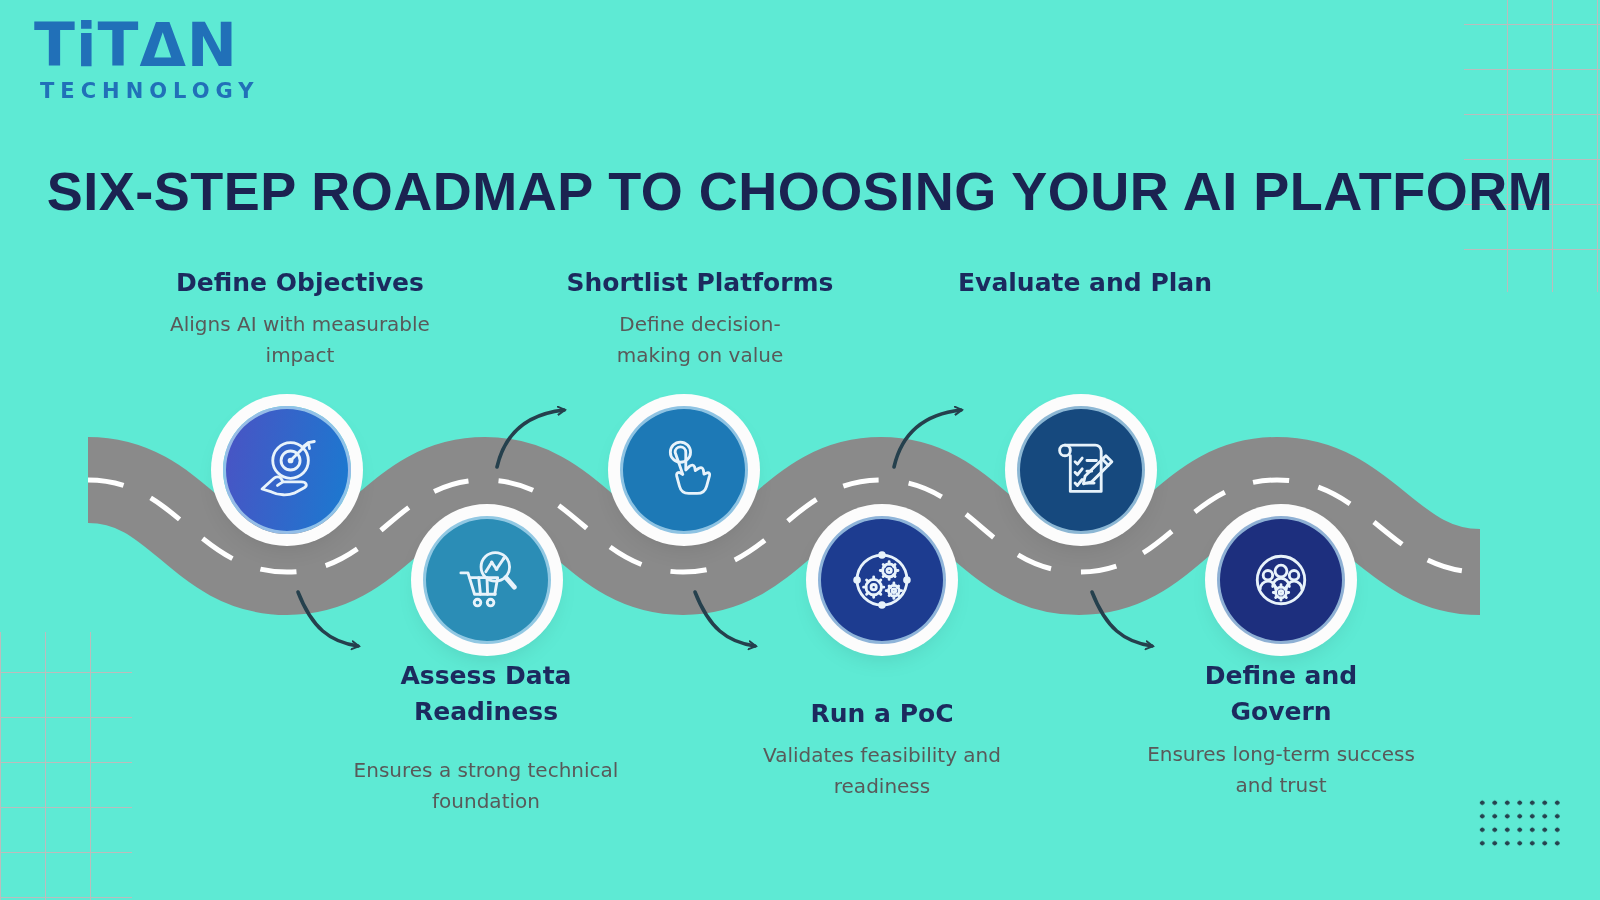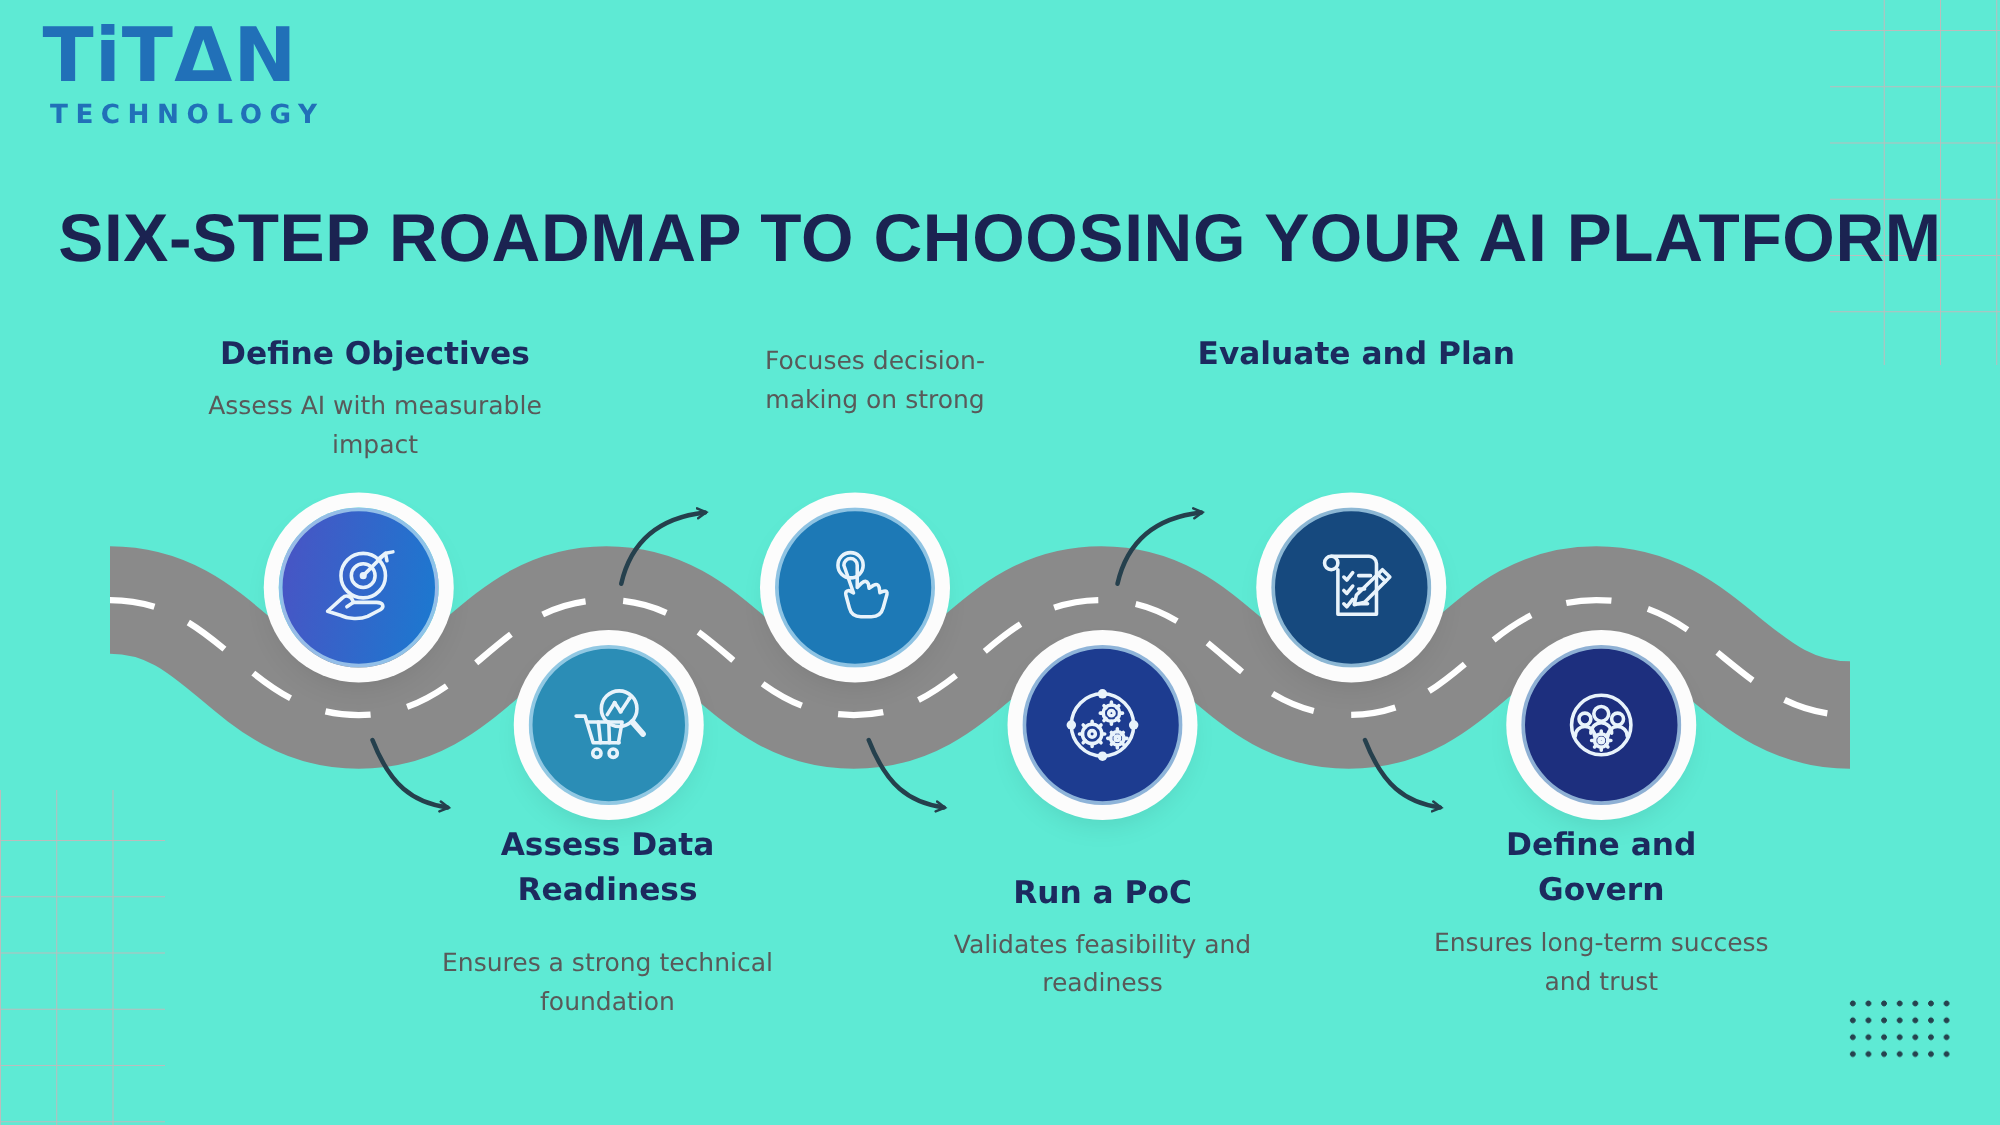--- a/index.html
+++ b/index.html
@@ -183,24 +183,25 @@
       <circle cx="32" cy="24.5" r="5"></circle>
       <path d="M25 37.5 a7 7 0 0 1 14 0"></path>
       <circle cx="32" cy="42.5" r="4.5"></circle>
         <circle cx="32" cy="42.5" r="1.5"></circle>
       <path d="M32 36 V38 M32 47 V49 M25.5 42.5 H27.5 M36.5 42.5 H38.5 M27.5 38 l1.4 1.4 M35.1 45.4 L36.5 46.8 M36.5 38 l-1.4 1.4 M28.9 45.4 L27.5 46.8"></path>
     </svg>
   </div>
 
   <div class="step-text" id="st1">
     <div class="step-title">Define Objectives</div>
-    <div class="step-desc">Assess AI with measurable impact</div>
+    <div class="step-desc">Aligns AI with measurable impact</div>
   </div>
   <div class="step-text" id="st3">
-    <div class="step-desc">Focuses decision-making on strong</div>
+    <div class="step-title">Shortlist Platforms</div>
+    <div class="step-desc">Define decision-making on value</div>
   </div>
   <div class="step-text" id="st5">
     <div class="step-title">Evaluate and Plan</div>
   </div>
   <div class="step-text" id="st2">
     <div class="step-title">Assess Data Readiness</div>
     <div class="step-desc">Ensures a strong technical foundation</div>
   </div>
   <div class="step-text" id="st4">
     <div class="step-title">Run a PoC</div>

